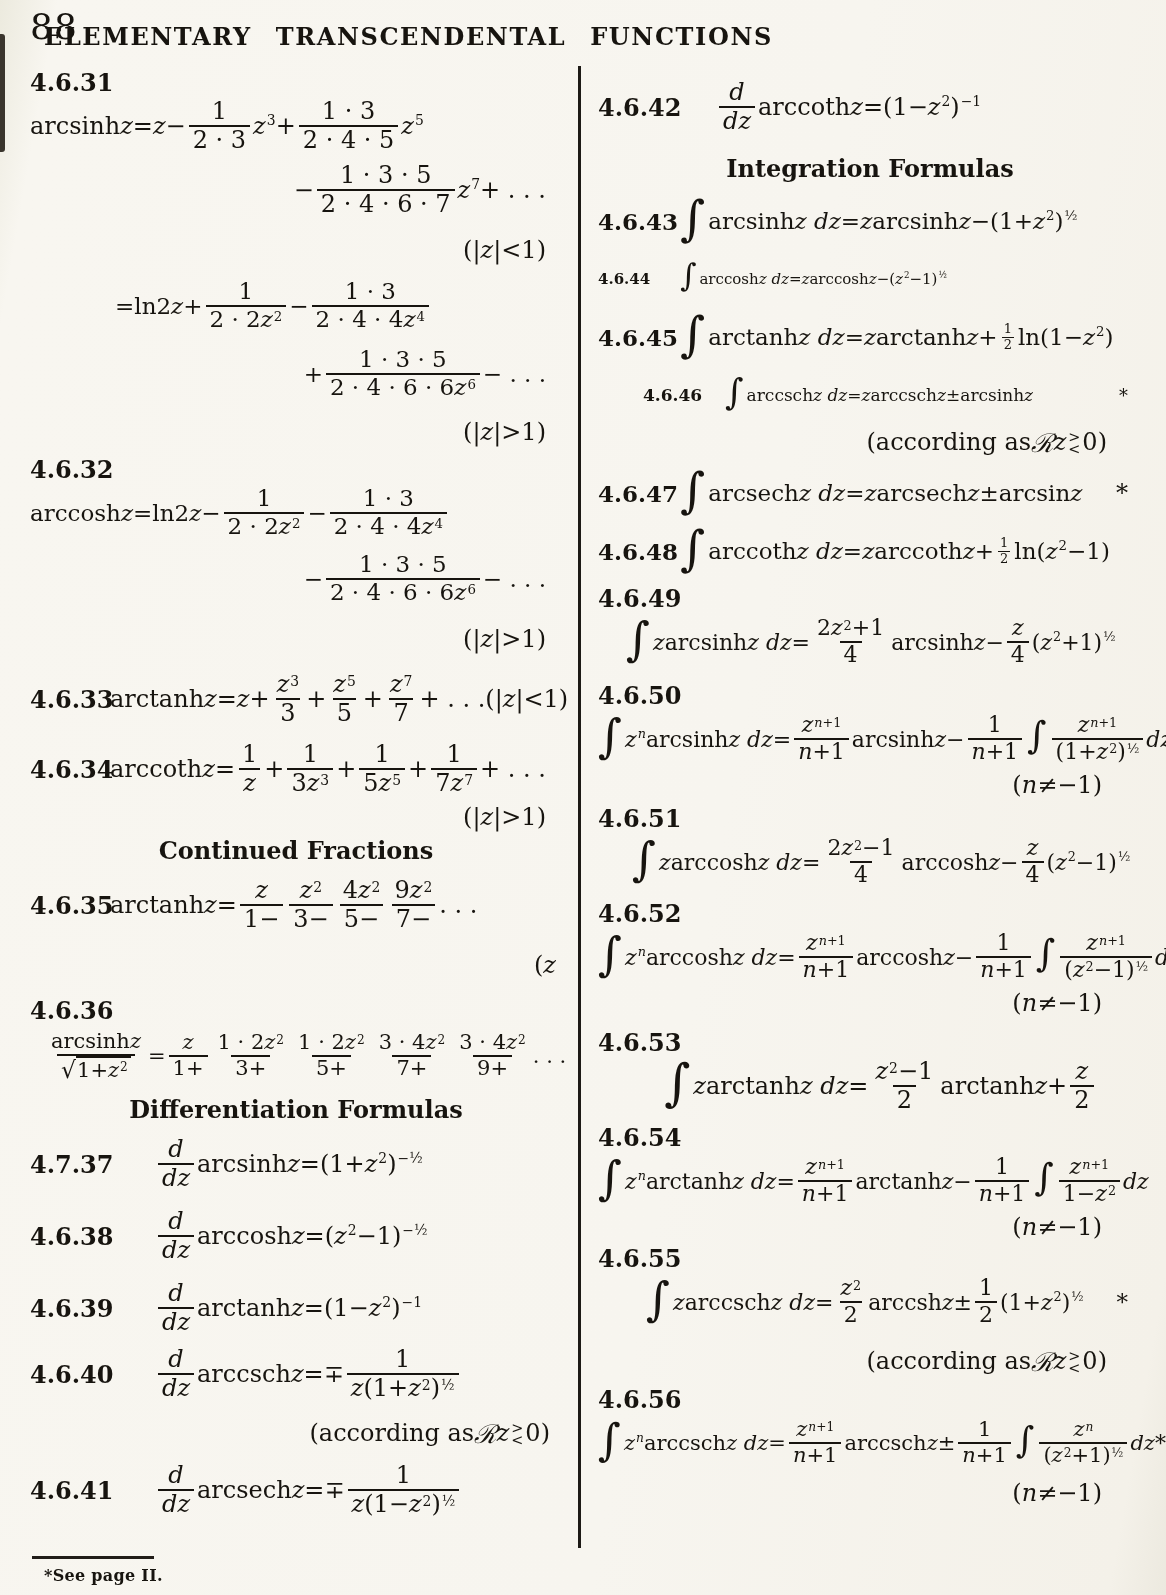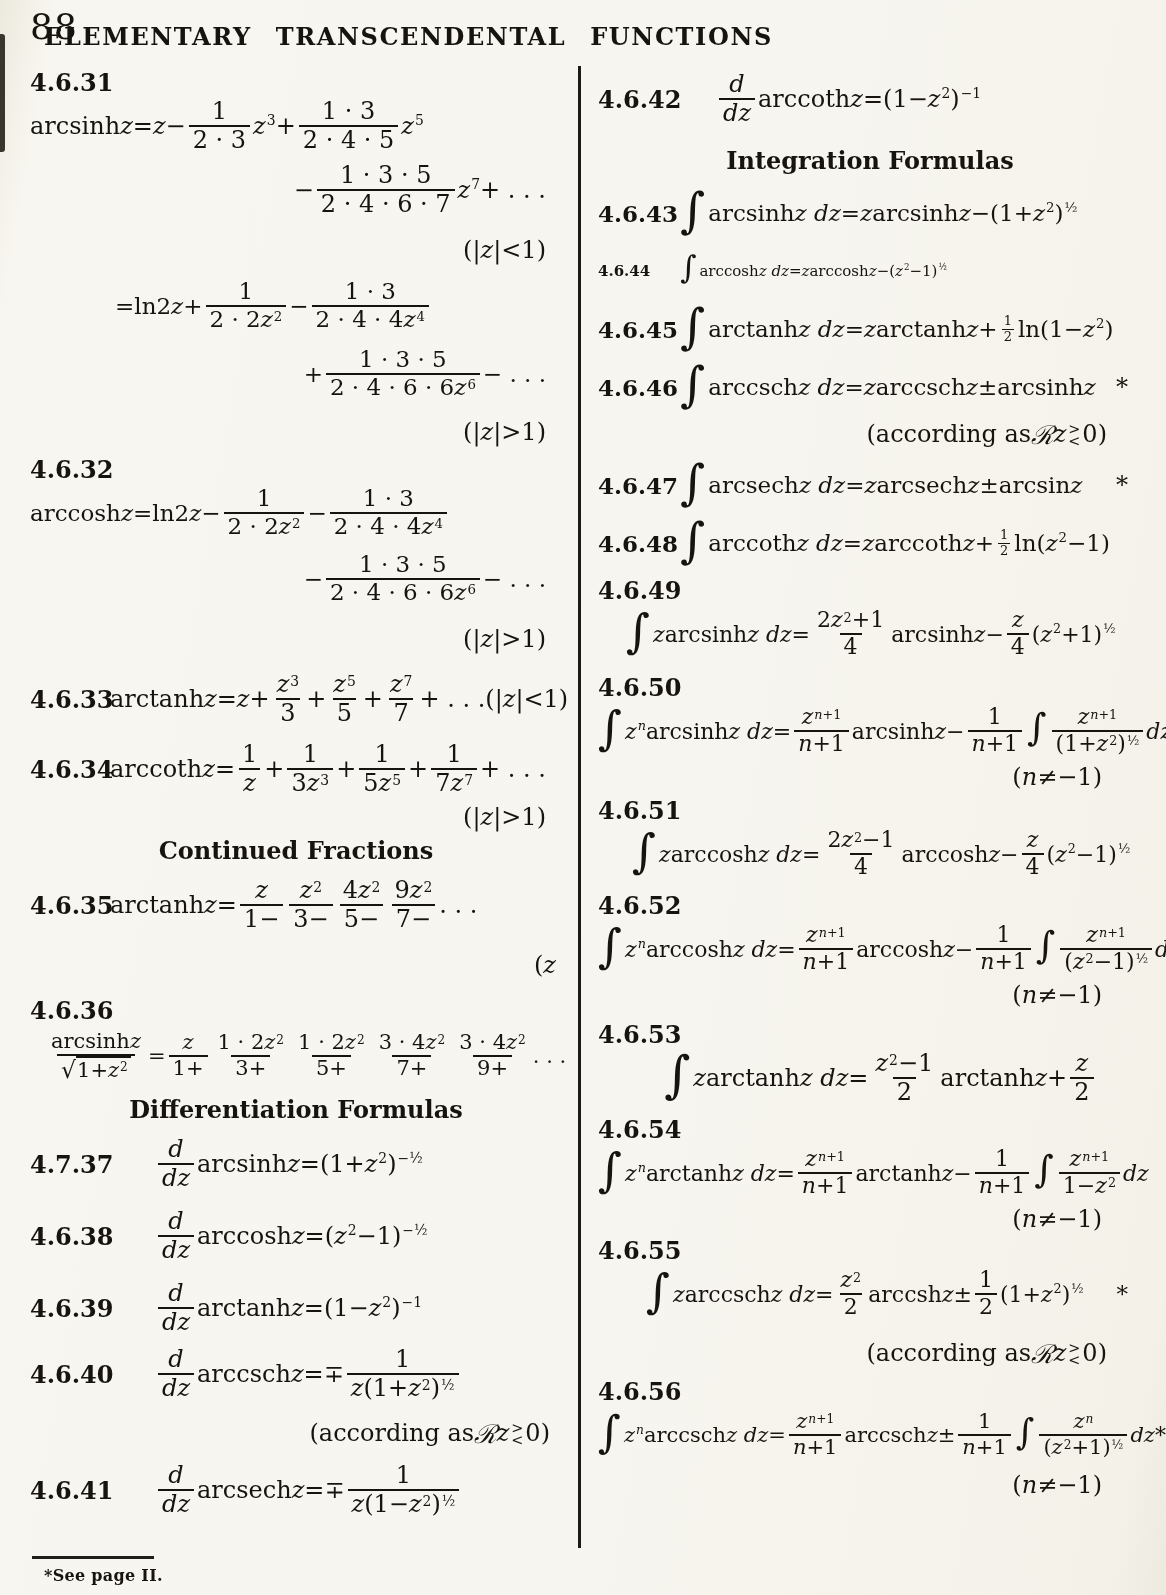--- a/index.html
+++ b/index.html
@@ -487,21 +487,21 @@
             <span><i>z</i>(1−<i>z</i></span>
             <span class="sup">2</span>
             <span>)</span>
             <span class="sup">½</span>
           </span>
         </span>
       </span>
     </div>
   </div>
 <div class="col" id="colR">
-    <div class="row" style="margin-top: 6px;">
+    <div class="row" style="margin-top: 14px;">
       <span class="rnum">4.6.42</span>
       <span class="rbody" style="margin-left: 36px;">
         <span class="fr">
           <span class="fn">
             <span><i>d</i></span>
           </span>
           <span class="fd">
             <span><i>d</i><i>z</i></span>
           </span>
         </span>
@@ -550,21 +550,21 @@
         <span class="sf">
           <span class="fn">1</span>
           <span class="fd">2</span>
         </span>
         <span> ln </span>
         <span>(1−<i>z</i></span>
         <span class="sup">2</span>
         <span>)</span>
       </span>
     </div>
-    <div class="row" style="margin-top: 0px; font-size: 23px;">
+    <div class="row" style="margin-top: 0px; font-size: 17px; margin-left: 45px;">
       <span class="rnum">4.6.46</span>
       <span class="rbody">
         <span class="bigint">∫</span>
         <span>arccsch </span>
         <span><i>z</i> <i>d</i><i>z</i>=<i>z</i></span>
         <span> arccsch </span>
         <span><i>z</i>±</span>
         <span>arcsinh </span>
         <span><i>z</i></span>
       </span>

